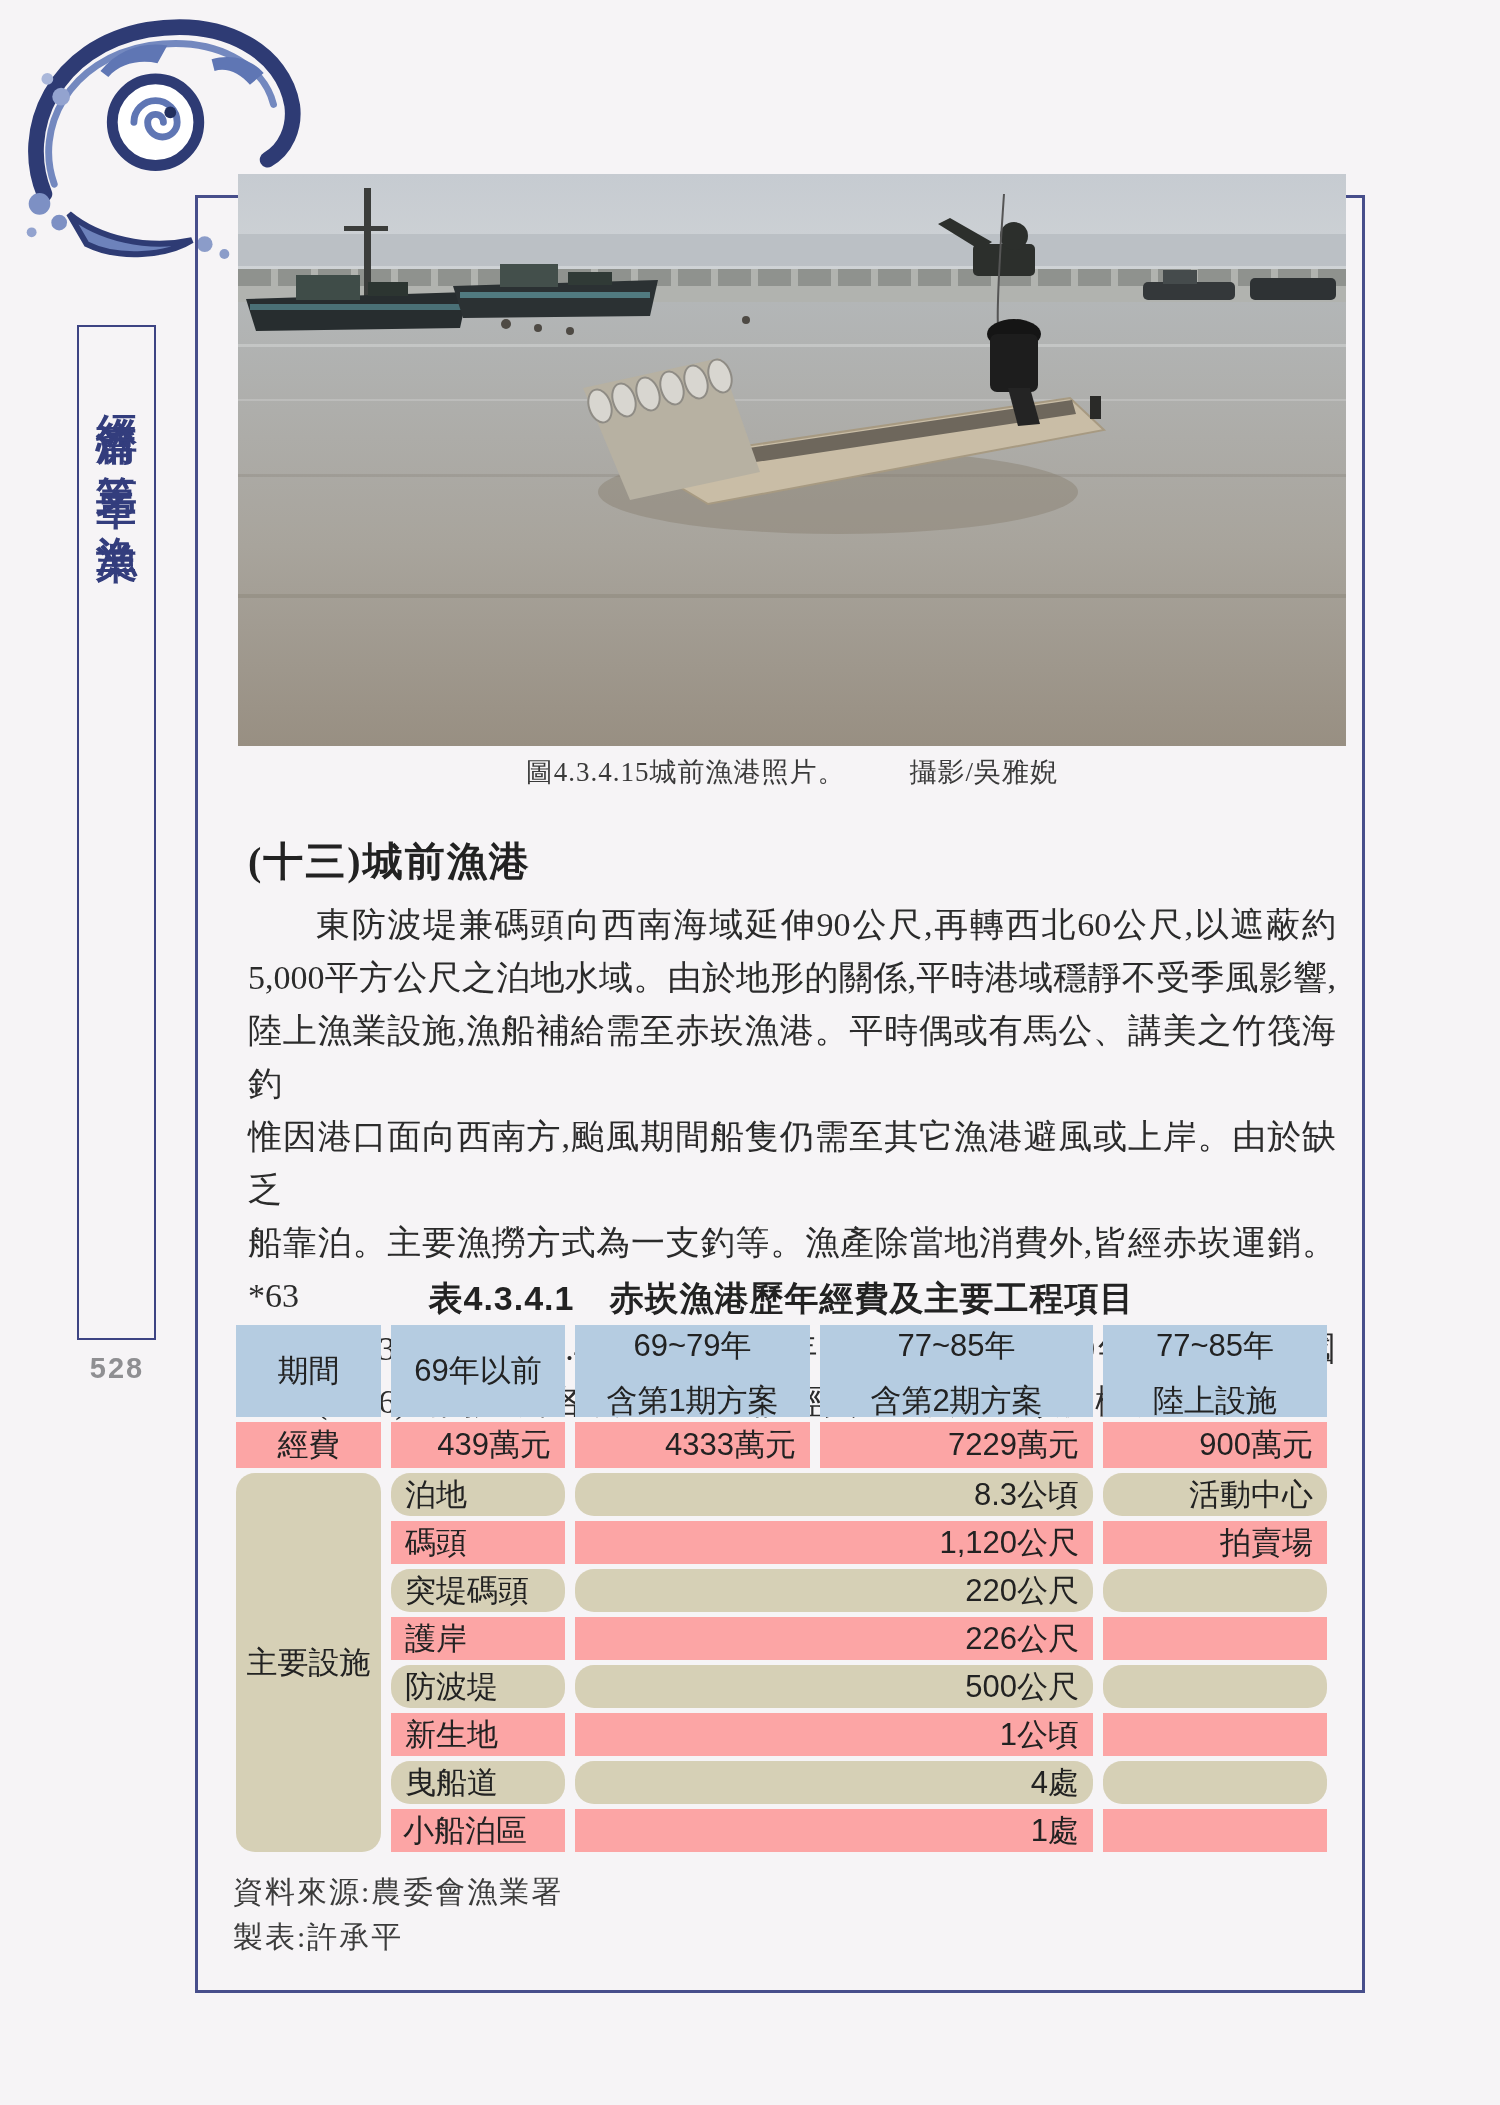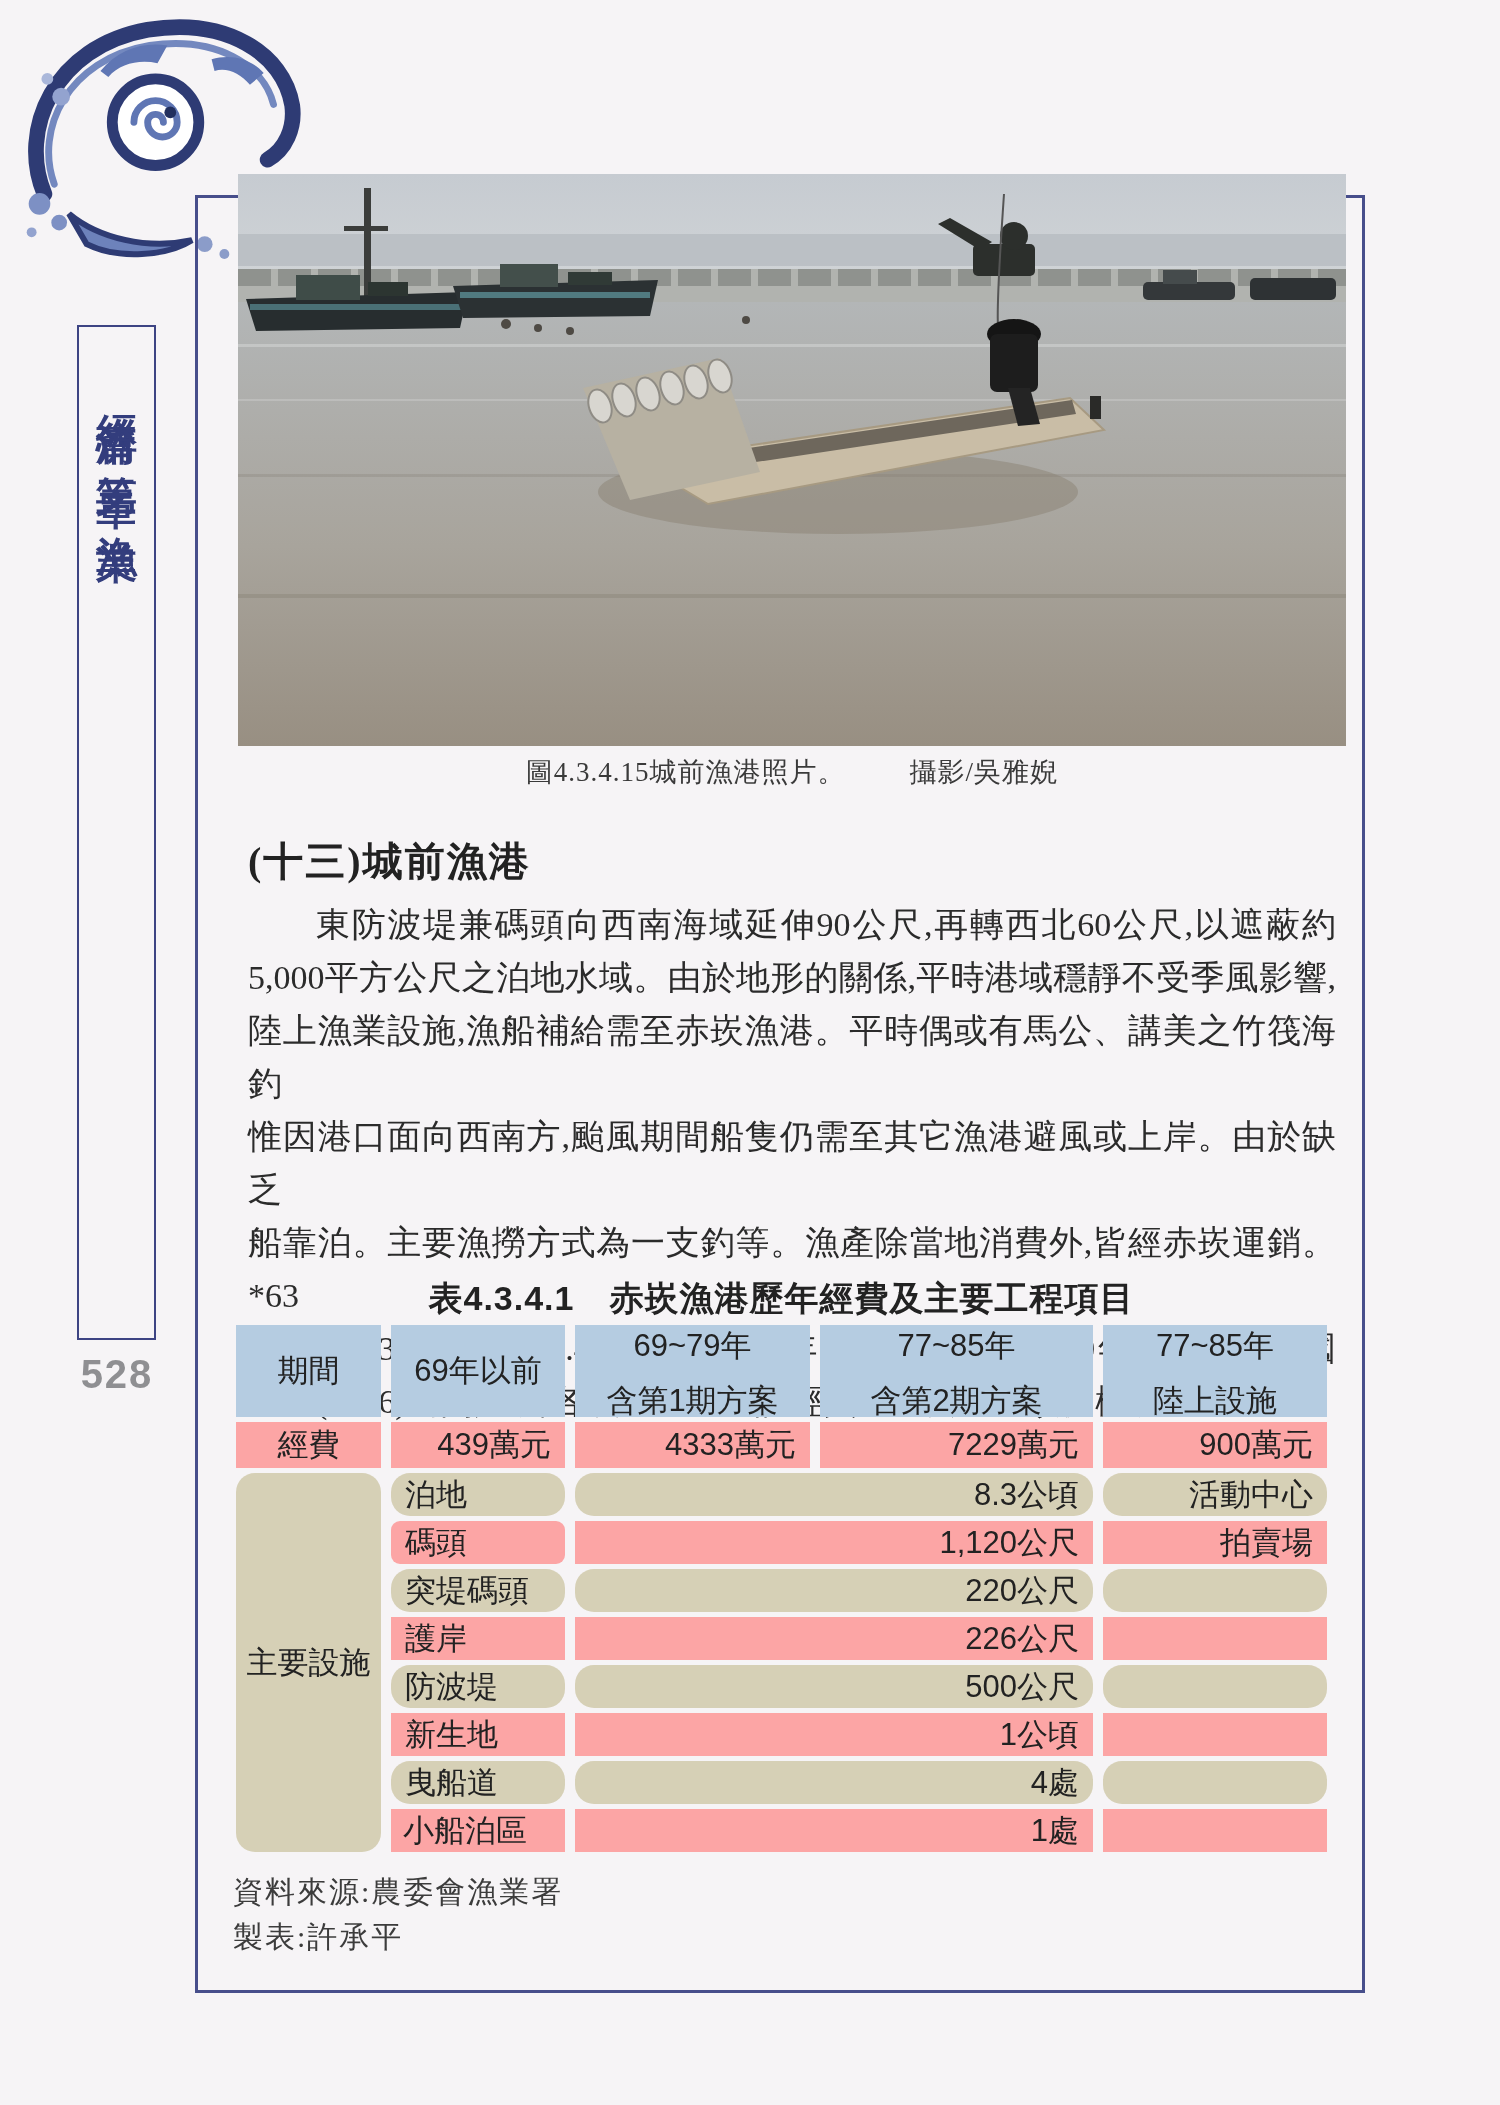--- a/index.html
+++ b/index.html
@@ -21,21 +21,21 @@
   }
   .vseg{
     writing-mode:vertical-rl; text-orientation:upright;
     font-size:41px; line-height:1.0; letter-spacing:5px;
     color:#333d7d; font-weight:600; margin-bottom:46px;
     font-family:"Liberation Serif","DejaVu Serif",serif;
   }
   .pagenum{
     position:absolute; left:70px; top:1352px; width:94px;
     text-align:center; font-family:"Liberation Sans","DejaVu Sans",sans-serif;
-    font-weight:bold; font-size:40px; color:#8f8f92; letter-spacing:2px;
+    font-weight:bold; font-size:29px; color:#8f8f92; letter-spacing:2px;
   }
   
   .frame{
     position:absolute; left:195px; top:195px; width:1170px; height:1798px;
     border:3px solid #474e8b; box-sizing:border-box; background:transparent;
   }
   
   .photo{
     position:absolute; left:238px; top:174px; width:1108px; height:572px;
     background:#c6cbd1; overflow:hidden;
@@ -239,21 +239,21 @@
     <div class="cell blue valc" style="grid-column:3;grid-row:2;">4333萬元</div>
     <div class="cell blue valc" style="grid-column:4;grid-row:2;">7229萬元</div>
     <div class="cell blue valc" style="grid-column:5;grid-row:2;">900萬元</div>
 
     <div class="cell beige fac-label">主要設施</div>
 
     <div class="cell beige namec" style="grid-column:2;grid-row:3;">泊地</div>
     <div class="cell beige valc span23" style="grid-row:3;">8.3公頃</div>
     <div class="cell beige valc" style="grid-column:5;grid-row:3;">活動中心</div>
 
-    <div class="cell blue namec" style="grid-column:2;grid-row:4;border-radius:9px;">碼頭</div>
+    <div class="cell blue namec" style="grid-column:2;grid-row:4;">碼頭</div>
     <div class="cell blue valc span23" style="grid-row:4;">1,120公尺</div>
     <div class="cell blue valc" style="grid-column:5;grid-row:4;">拍賣場</div>
 
     <div class="cell beige namec" style="grid-column:2;grid-row:5;">突堤碼頭</div>
     <div class="cell beige valc span23" style="grid-row:5;">220公尺</div>
     <div class="cell beige valc" style="grid-column:5;grid-row:5;"></div>
 
     <div class="cell blue namec" style="grid-column:2;grid-row:6;">護岸</div>
     <div class="cell blue valc span23" style="grid-row:6;">226公尺</div>
     <div class="cell blue valc" style="grid-column:5;grid-row:6;"></div>

